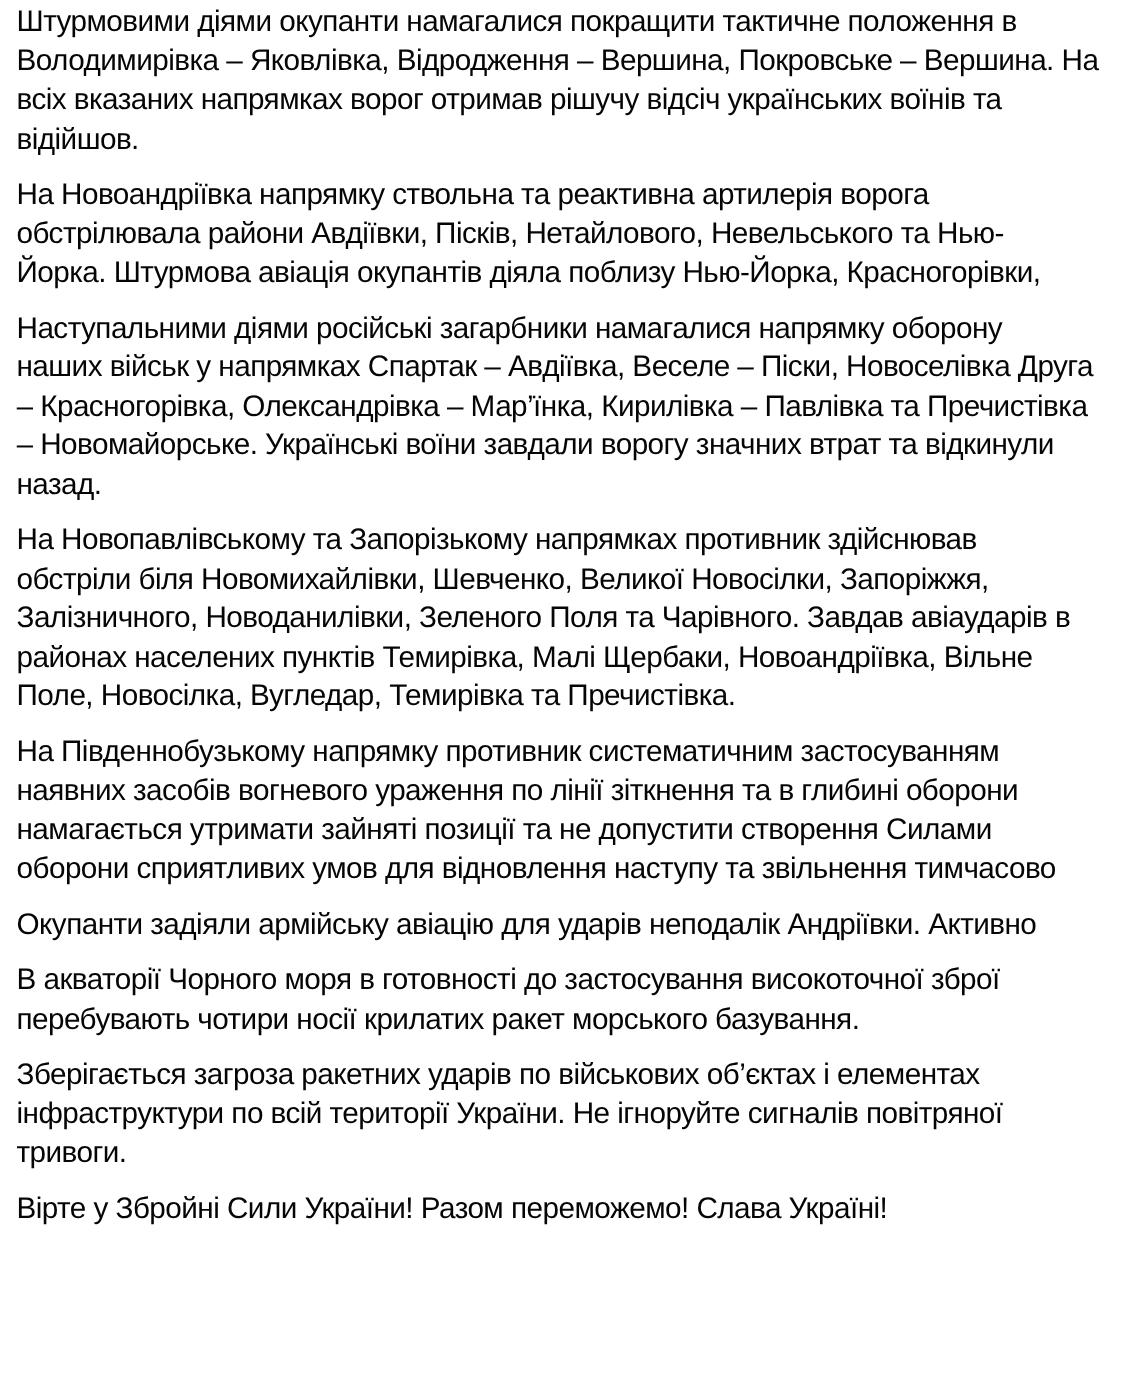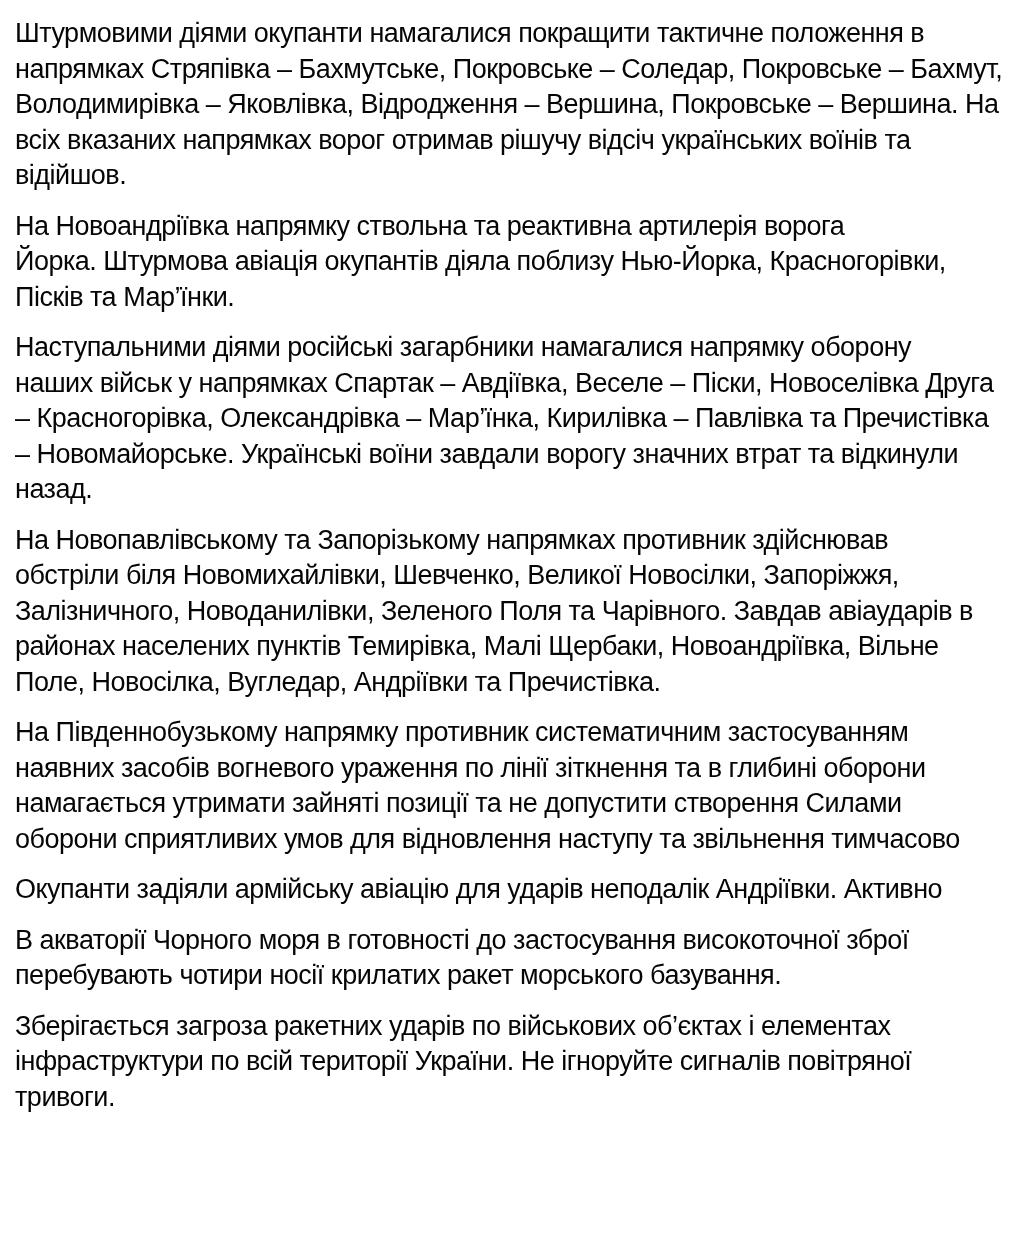--- a/index.html
+++ b/index.html
@@ -18,62 +18,61 @@
     font-family: "Liberation Sans", "DejaVu Sans", sans-serif;
     font-size: 27px;
     font-weight: 400;
     line-height: 35.5px;
     letter-spacing: -0.5px;
   }
   .post p {
     margin: 15px 0;
   }
   .post p:first-child {
-    margin-top: 16px;
+    margin-top: 2px;
   }
   .line {
     display: block;
     white-space: nowrap;
     max-width: 1004px;
     overflow: hidden;
   }
 </style>
 </head>
 <body>
 
 <main class="post">
 
   <p>
     <span class="line">Штурмовими діями окупанти намагалися покращити тактичне положення в</span>
-    <span class="line">напрямках Стряпівка – Бахмутське, Покровське – Соледар, Покровське – Бахмут,</span>
     <span class="line">Володимирівка – Яковлівка, Відродження – Вершина, Покровське – Вершина. На</span>
     <span class="line">всіх вказаних напрямках ворог отримав рішучу відсіч українських воїнів та</span>
     <span class="line">відійшов.</span>
   </p>
 
   <p>
     <span class="line">На Новоандріївка напрямку ствольна та реактивна артилерія ворога</span>
+    <span class="line">обстрілювала райони Авдіївки, Пісків, Нетайлового, Невельського та Нью-</span>
     <span class="line">Йорка. Штурмова авіація окупантів діяла поблизу Нью-Йорка, Красногорівки,</span>
-    <span class="line">Пісків та Мар’їнки.</span>
   </p>
 
   <p>
     <span class="line">Наступальними діями російські загарбники намагалися напрямку оборону</span>
     <span class="line">наших військ у напрямках Спартак – Авдіївка, Веселе – Піски, Новоселівка Друга</span>
     <span class="line">– Красногорівка, Олександрівка – Мар’їнка, Кирилівка – Павлівка та Пречистівка</span>
     <span class="line">– Новомайорське. Українські воїни завдали ворогу значних втрат та відкинули</span>
     <span class="line">назад.</span>
   </p>
 
   <p>
     <span class="line">На Новопавлівському та Запорізькому напрямках противник здійснював</span>
     <span class="line">обстріли біля Новомихайлівки, Шевченко, Великої Новосілки, Запоріжжя,</span>
     <span class="line">Залізничного, Новоданилівки, Зеленого Поля та Чарівного. Завдав авіаударів в</span>
     <span class="line">районах населених пунктів Темирівка, Малі Щербаки, Новоандріївка, Вільне</span>
-    <span class="line">Поле, Новосілка, Вугледар, Андріївки та Пречистівка.</span>
+    <span class="line">Поле, Новосілка, Вугледар, Темирівка та Пречистівка.</span>
   </p>
 
   <p>
     <span class="line">На Південнобузькому напрямку противник систематичним застосуванням</span>
     <span class="line">наявних засобів вогневого ураження по лінії зіткнення та в глибині оборони</span>
     <span class="line">намагається утримати зайняті позиції та не допустити створення Силами</span>
     <span class="line">оборони сприятливих умов для відновлення наступу та звільнення тимчасово</span>
   </p>
 
   <p>
@@ -84,14 +83,17 @@
     <span class="line">В акваторії Чорного моря в готовності до застосування високоточної зброї</span>
     <span class="line">перебувають чотири носії крилатих ракет морського базування.</span>
   </p>
 
   <p>
     <span class="line">Зберігається загроза ракетних ударів по військових об’єктах і елементах</span>
     <span class="line">інфраструктури по всій території України. Не ігноруйте сигналів повітряної</span>
     <span class="line">тривоги.</span>
   </p>
 
+  <p>
+    <span class="line">Вірте у Збройні Сили України! Разом переможемо! Слава Україні!</span>
+  </p>
 
 </main>
 
 </body></html>

